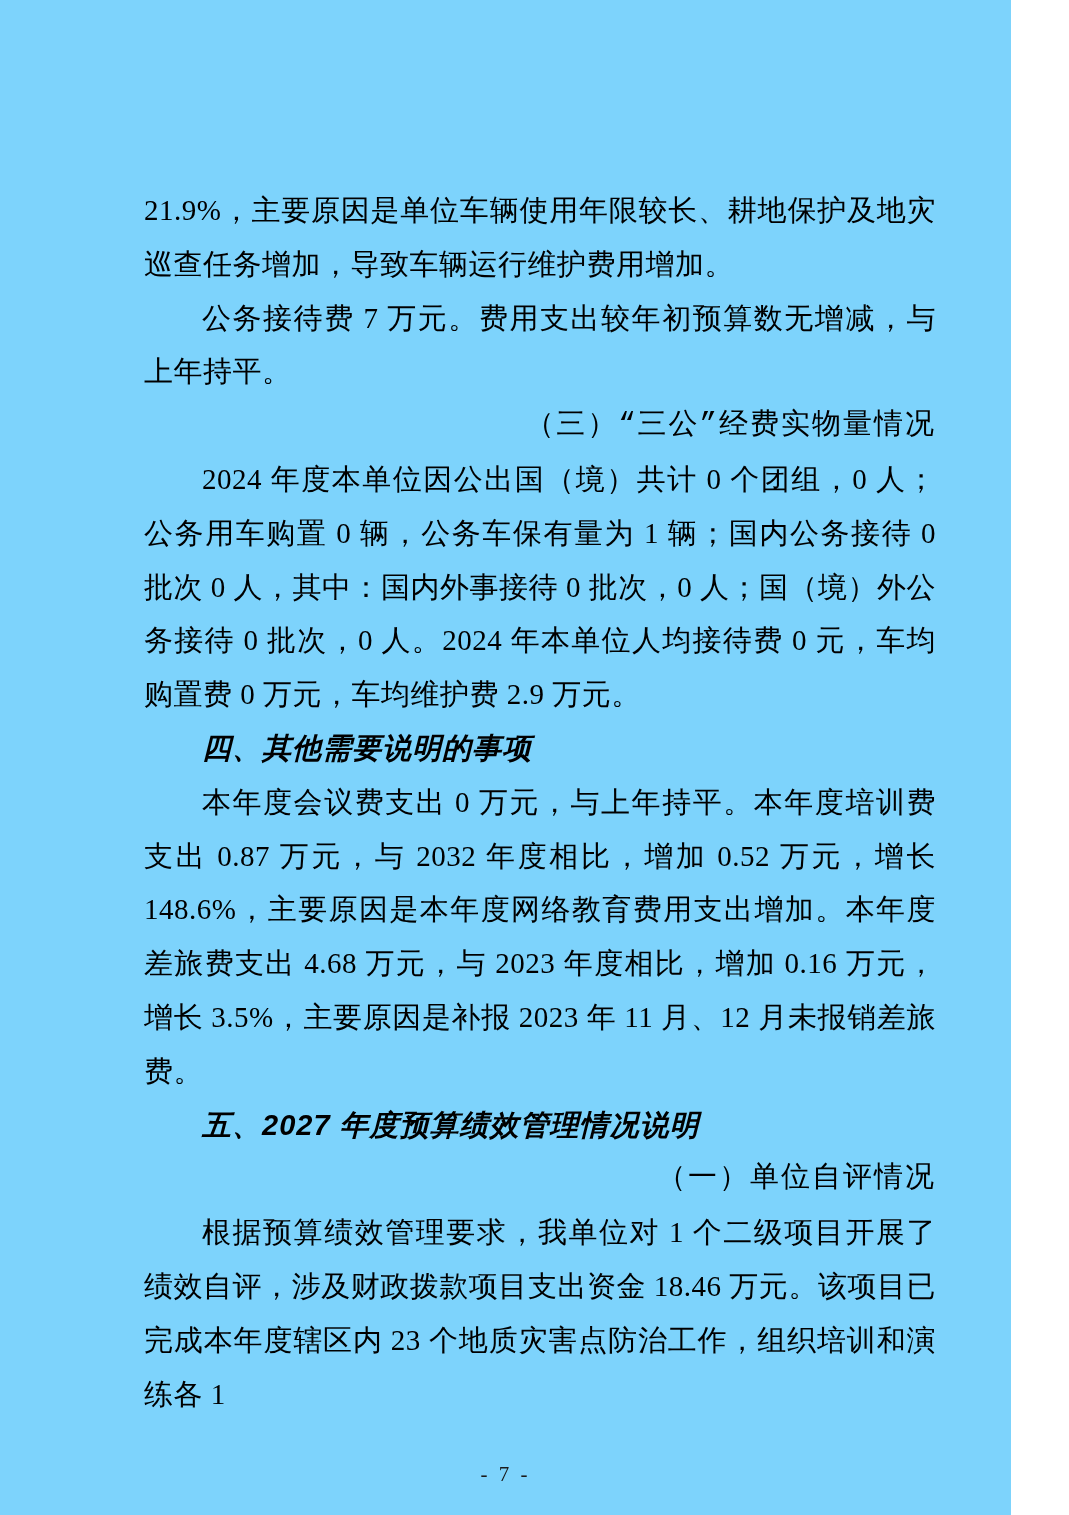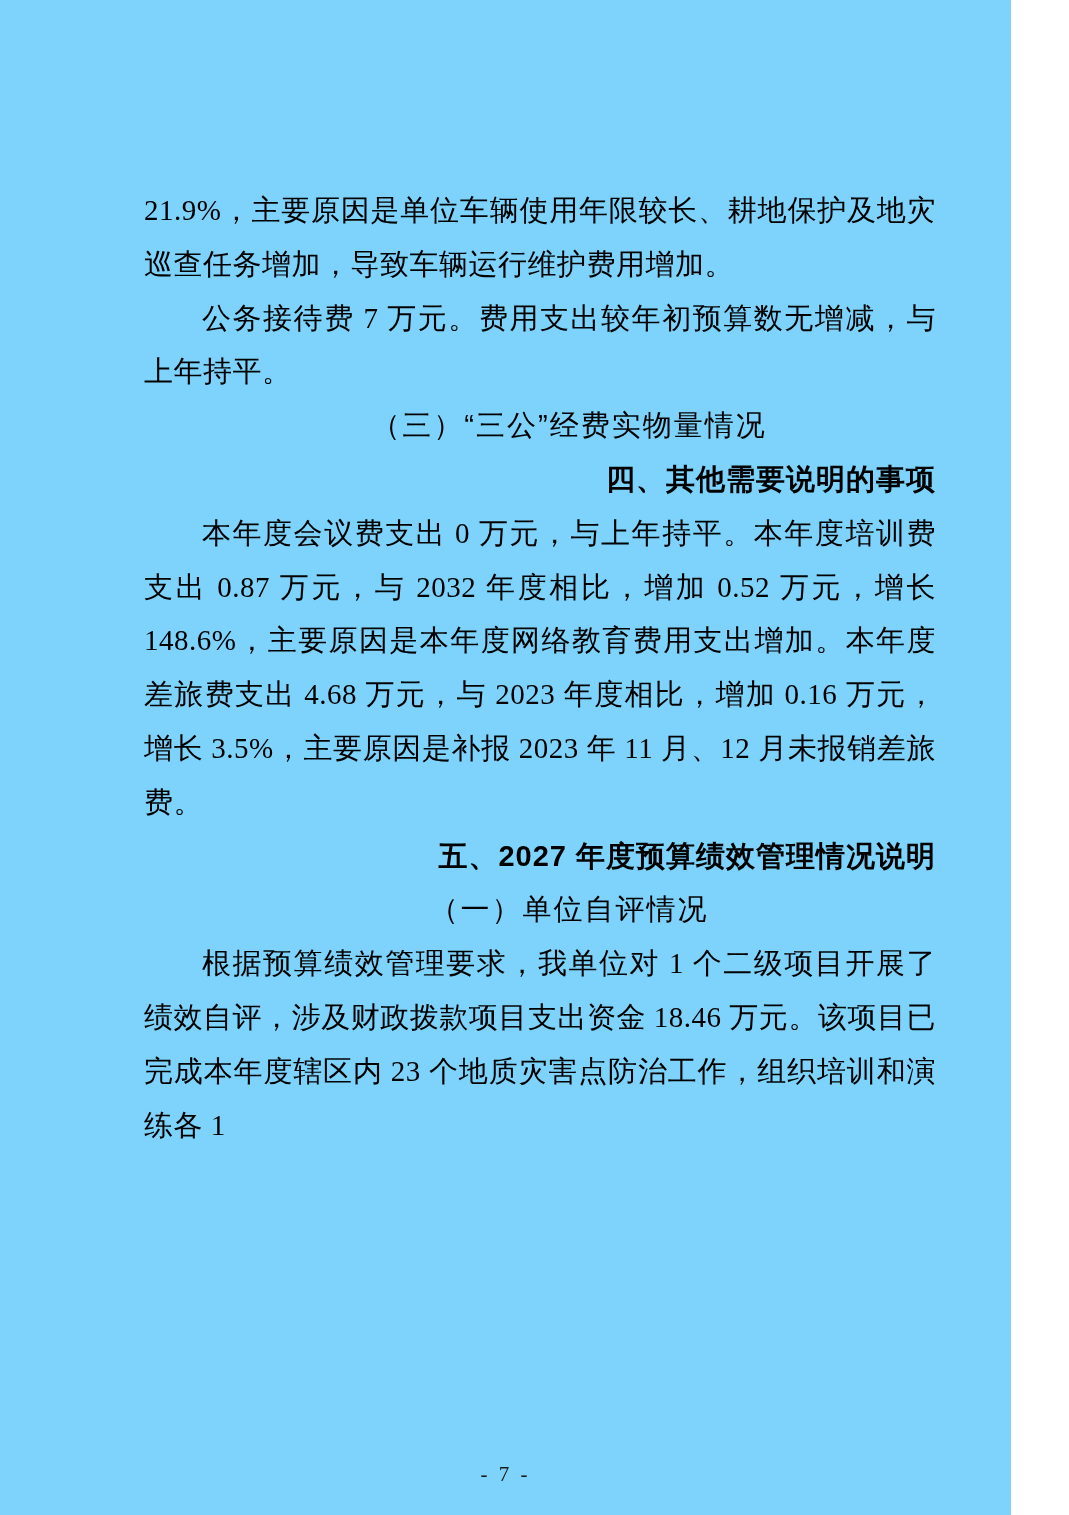--- a/index.html
+++ b/index.html
@@ -29,26 +29,27 @@
     line-height: 53.8px;
     text-align: justify;
     letter-spacing: 0.5px;
   }
   .content p.indent {
     text-indent: 58px;
   }
   .content p.heading-bold {
     font-family: "Liberation Sans", "DejaVu Sans", sans-serif;
     font-weight: 700;
-    text-align: right;
+    text-align: left;
     letter-spacing: 1px;
+    font-style: italic;
   }
   .content p.subheading-kaiti {
-    font-family: Liberation Sans, sans-serif;
-    text-align: center;
+    font-family: Liberation Mono, monospace;
+    text-align: right;
     letter-spacing: 2px;
   }
   .footer {
     position: absolute;
     left: 0;
     top: 1462px;
     width: 100%;
     text-align: center;
     font-size: 21px;
     letter-spacing: 3px;
@@ -57,20 +58,21 @@
   }
 </style>
 </head>
 <body>
 
 <div class="page">
   <div class="content">
     <p class="body">21.9%，主要原因是单位车辆使用年限较长、耕地保护及地灾巡查任务增加，导致车辆运行维护费用增加。</p>
     <p class="body indent">公务接待费 7 万元。费用支出较年初预算数无增减，与上年持平。</p>
     <p class="subheading-kaiti indent">（三）“三公”经费实物量情况</p>
+    <p class="body indent">2024 年度本单位因公出国（境）共计 0 个团组，0 人；公务用车购置 0 辆，公务车保有量为 1 辆；国内公务接待 0 批次 0 人，其中：国内外事接待 0 批次，0 人；国（境）外公务接待 0 批次，0 人。2024 年本单位人均接待费 0 元，车均购置费 0 万元，车均维护费 2.9 万元。</p>
     <p class="heading-bold indent">四、其他需要说明的事项</p>
     <p class="body indent">本年度会议费支出 0 万元，与上年持平。本年度培训费支出 0.87 万元，与 2032 年度相比，增加 0.52 万元，增长 148.6%，主要原因是本年度网络教育费用支出增加。本年度差旅费支出 4.68 万元，与 2023 年度相比，增加 0.16 万元，增长 3.5%，主要原因是补报 2023 年 11 月、12 月未报销差旅费。</p>
     <p class="heading-bold indent">五、2027 年度预算绩效管理情况说明</p>
     <p class="subheading-kaiti indent">（一）单位自评情况</p>
     <p class="body indent">根据预算绩效管理要求，我单位对 1 个二级项目开展了绩效自评，涉及财政拨款项目支出资金 18.46 万元。该项目已完成本年度辖区内 23 个地质灾害点防治工作，组织培训和演练各 1</p>
   </div>
   <div class="footer">- 7 -</div>
 </div>
 
 </body></html>

